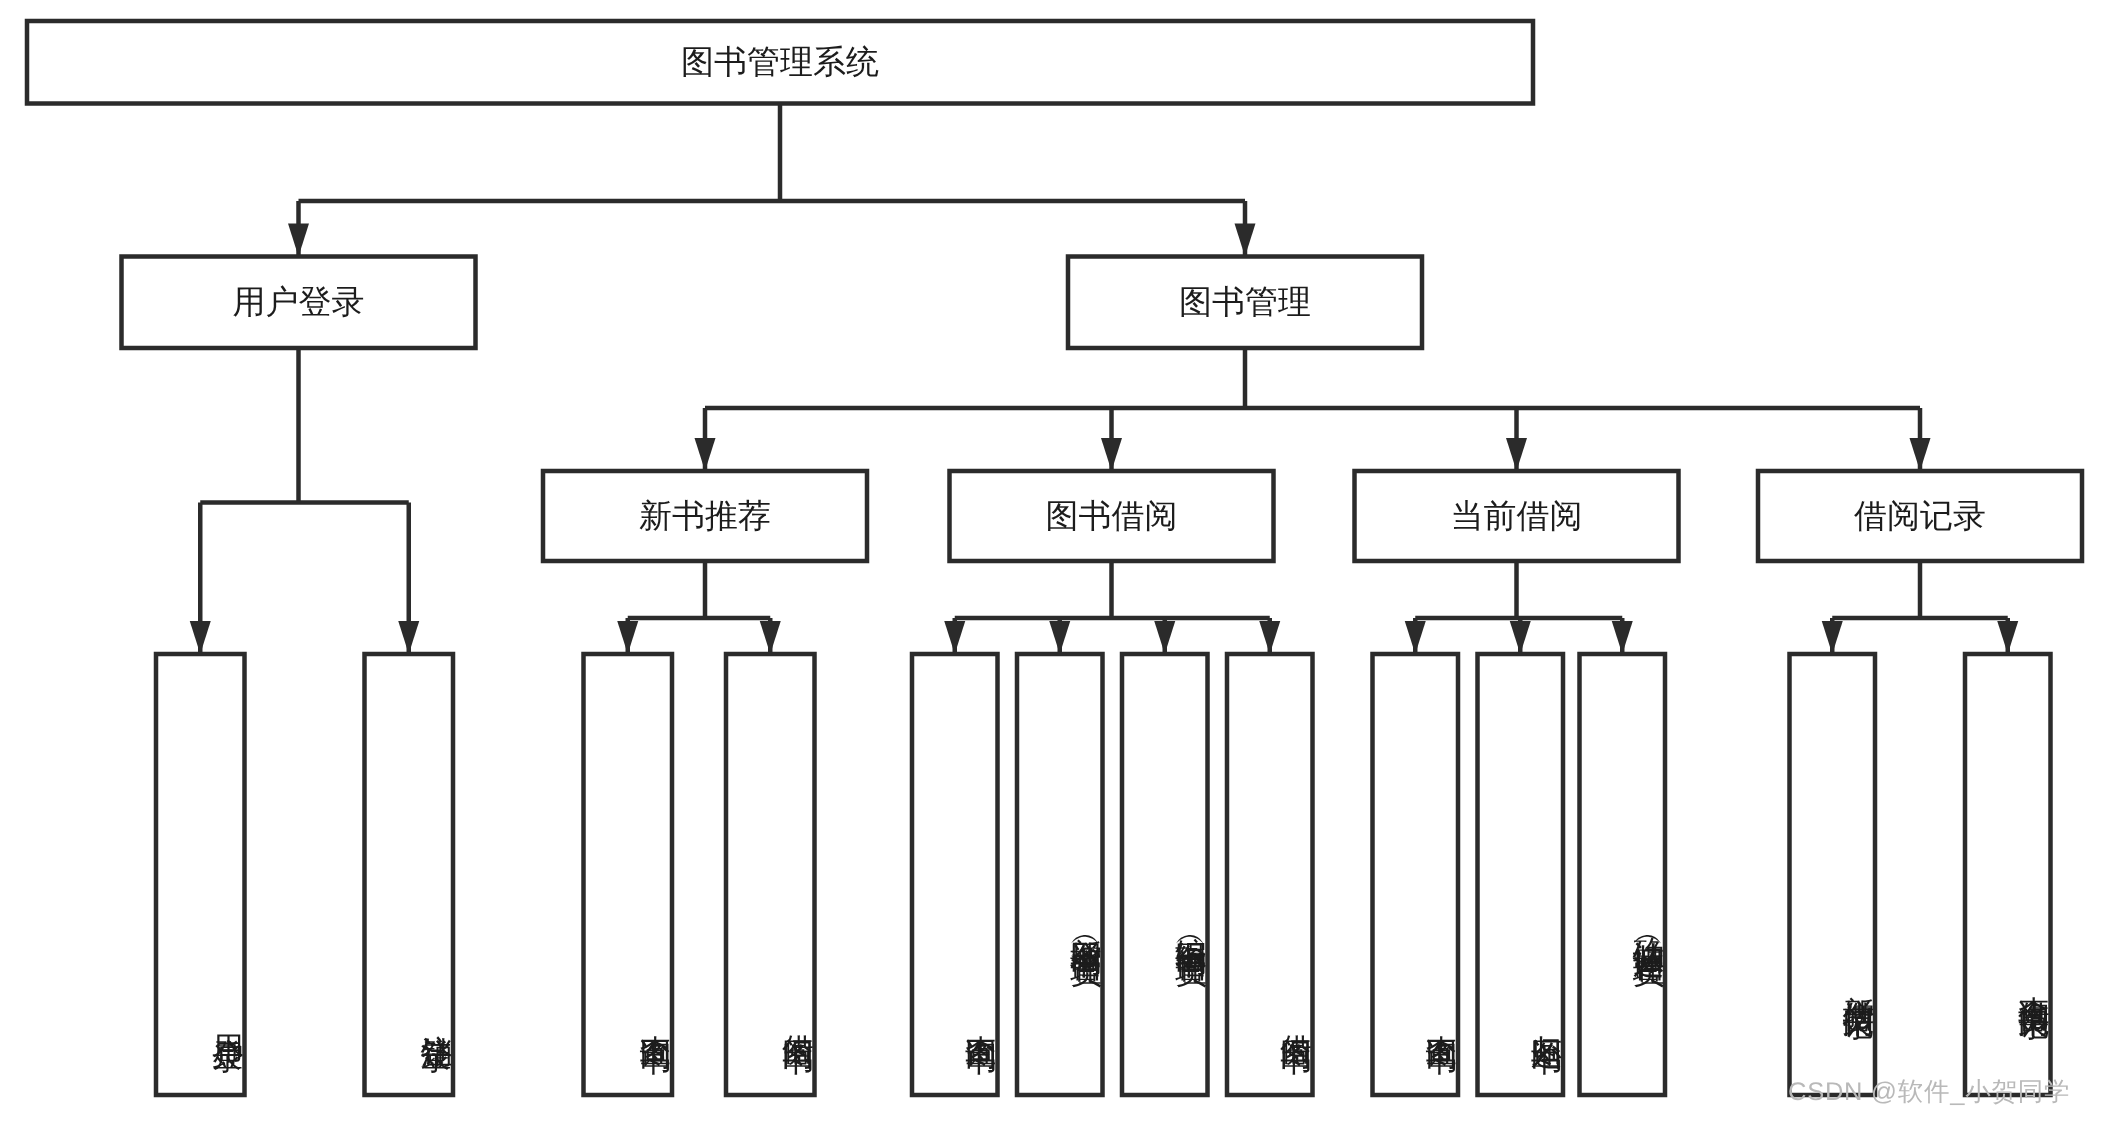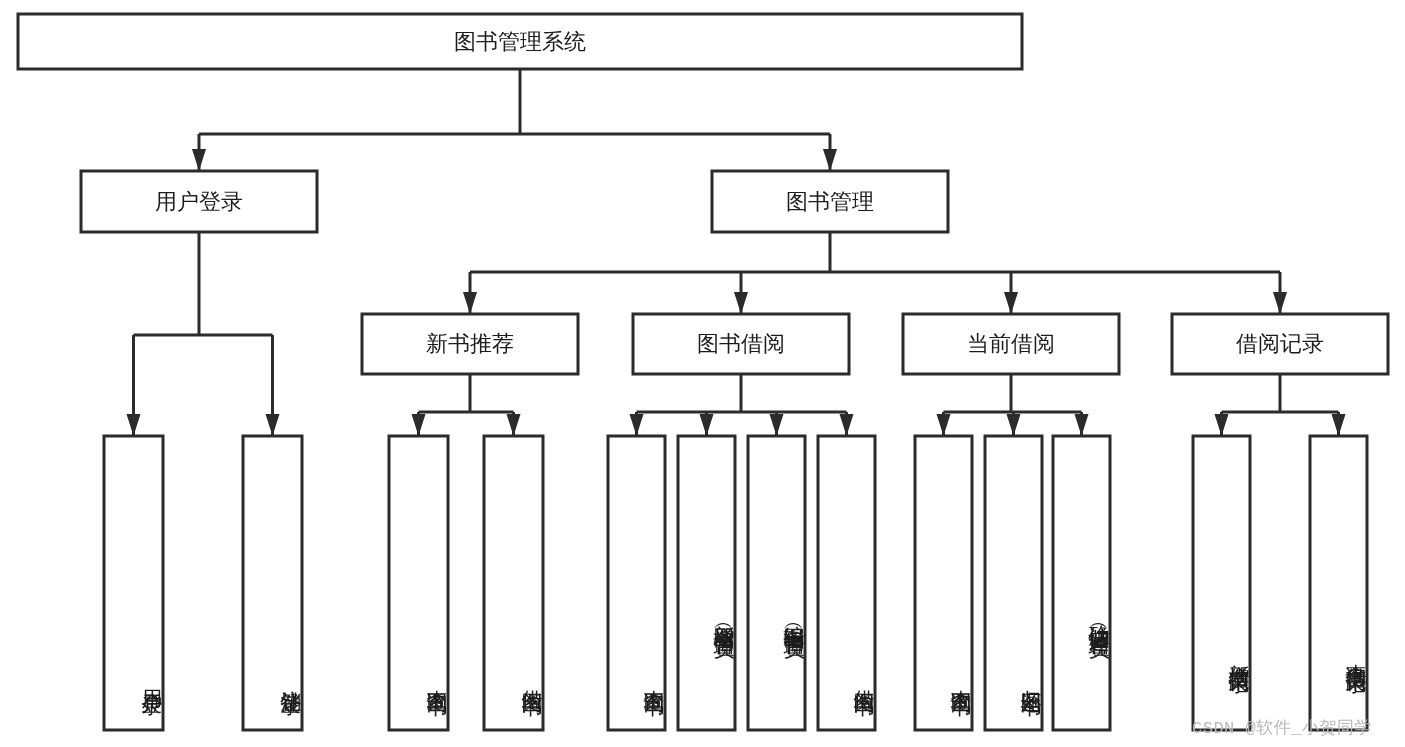--- a/index.html
+++ b/index.html
@@ -62,21 +62,21 @@
     letter-spacing: 2px;
     white-space: nowrap;
     text-align: center;
     pointer-events: none;
     display: flex;
     align-items: flex-start;
     justify-content: center;
   }
   .watermark {
     position: absolute;
-    font-family: Liberation Mono, monospace;
+    font-family: Liberation Sans, sans-serif;
     font-size: 17px;
     color: #b9b9b9;
     white-space: nowrap;
     letter-spacing: 0.5px;
   }
 </style>
 </head>
 <body>
 
 <div id="diagram-root">

